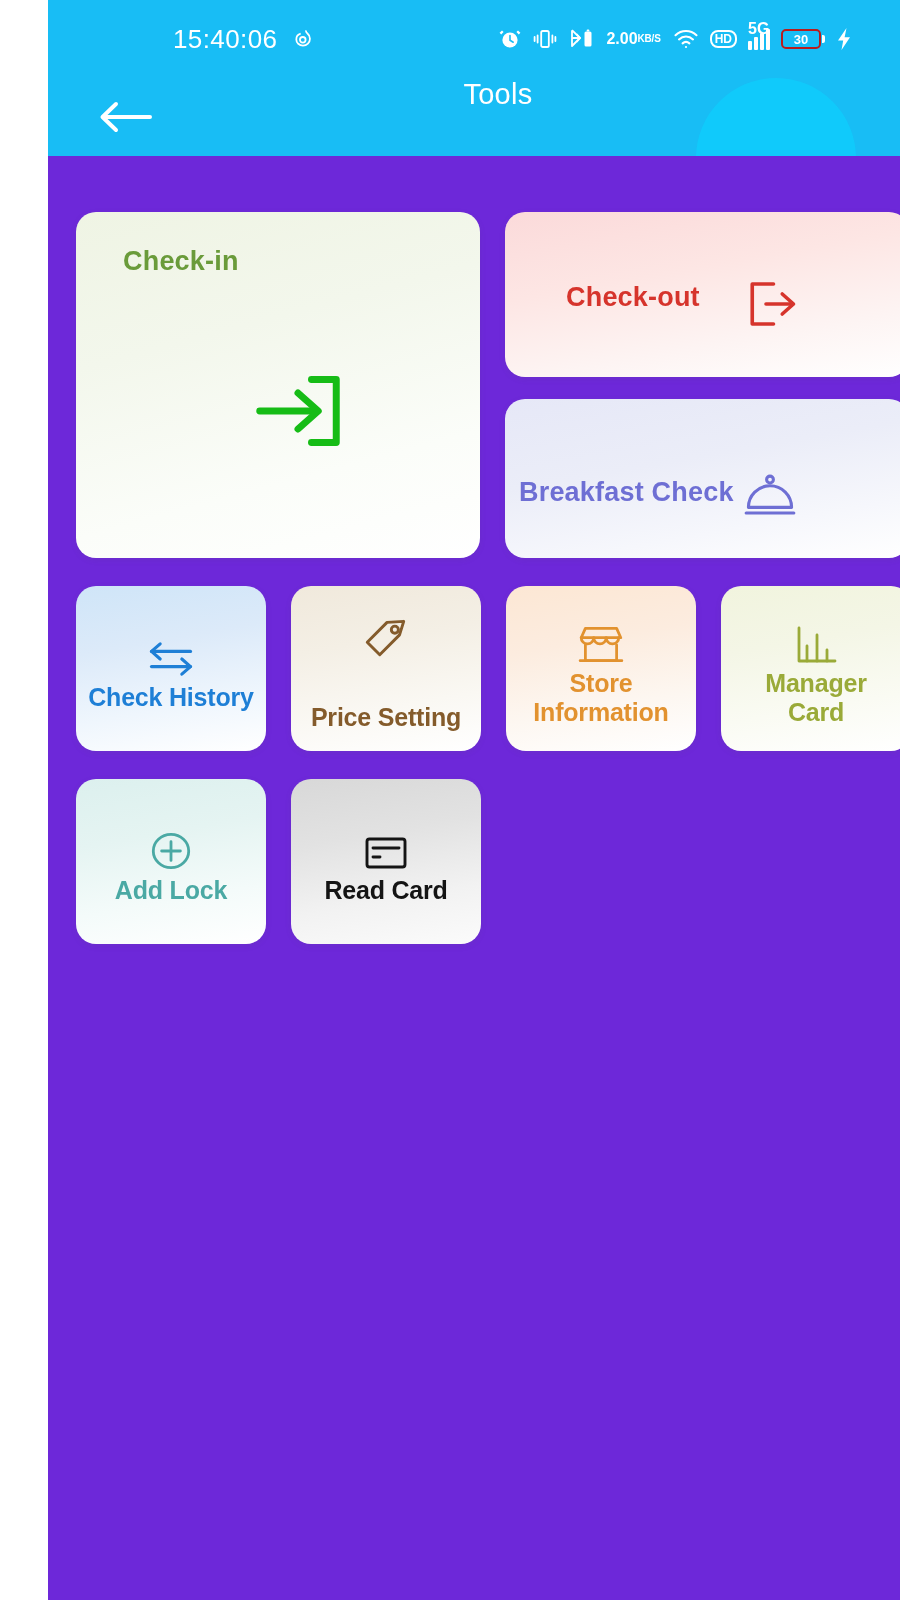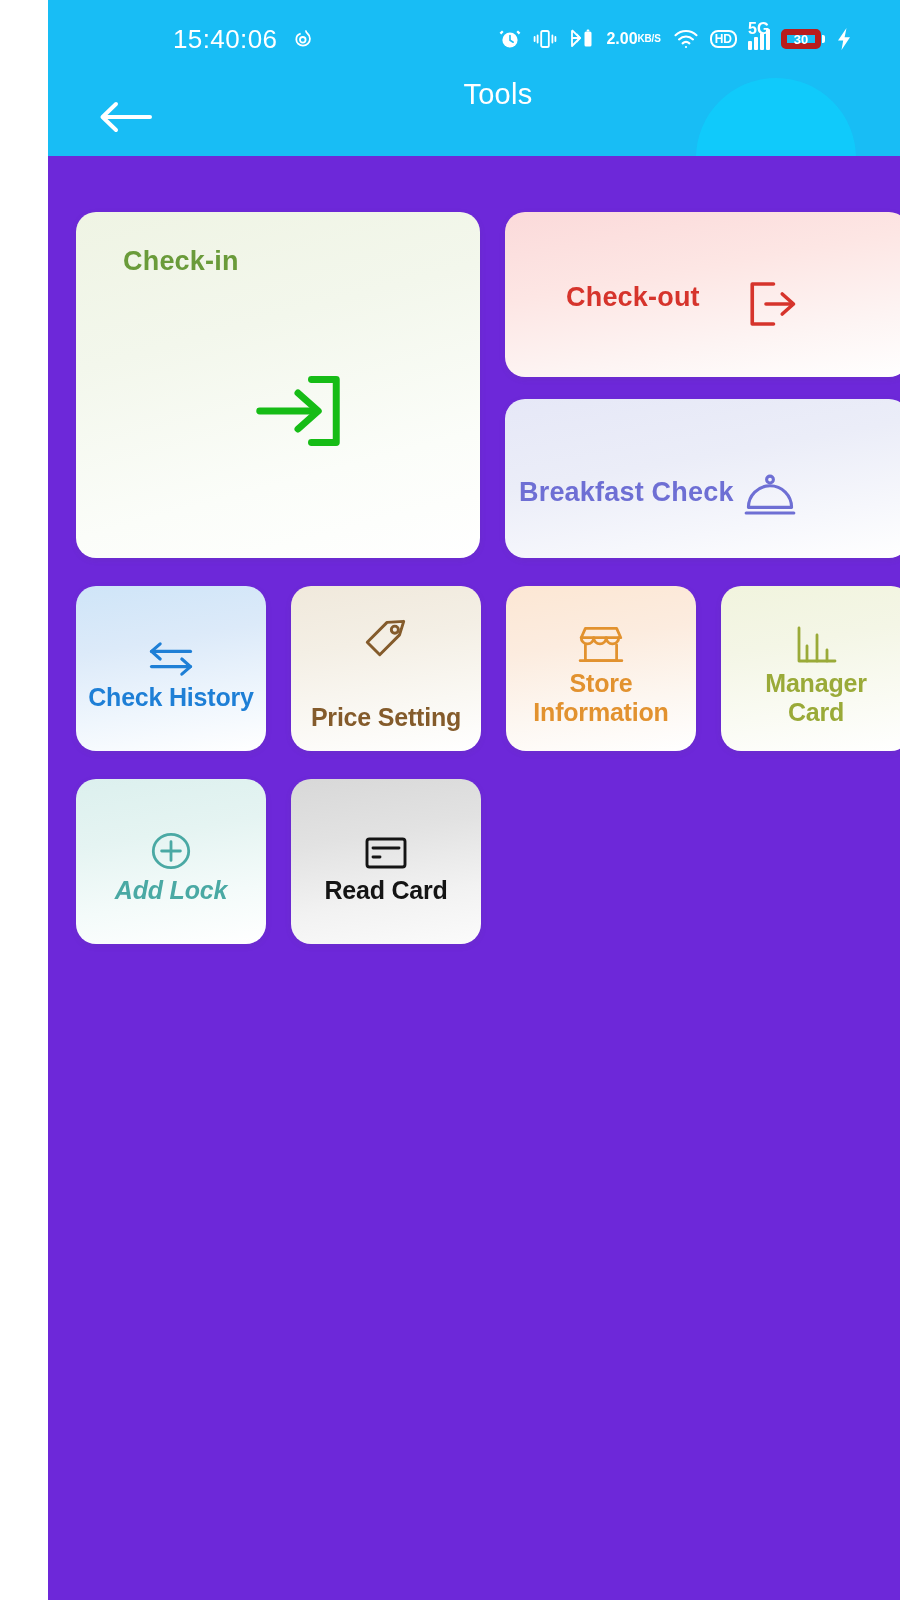--- a/index.html
+++ b/index.html
@@ -62,21 +62,21 @@
   .sig-5g{
     position:absolute; top:-9px; left:0;
     font-size:16px; font-weight:700;
   }
   .sig-bar{ width:4px; background:#fff; border-radius:1px; }
   .battery{
     display:flex; align-items:center;
   }
   .bat-body{
     width:40px; height:20px;
-    border:6px solid #b91c1c; border-radius:5px;
+    border:2px solid #b91c1c; border-radius:5px;
     display:flex; align-items:center; justify-content:center;
     font-size:13px; font-weight:700; color:#fff;
   }
   .bat-cap{
     width:3px; height:8px; background:#fff;
     border-radius:0 2px 2px 0; margin-left:1px;
   }
 
   
   .navbar{
@@ -176,21 +176,21 @@
   .t-history  .lbl{ color:#1e7fd6; }
   .t-price    { background:linear-gradient(170deg,#f0e9dc 0%,#f4efe5 35%,#faf8f3 70%,#ffffff 100%);gap:40px; }
   .t-price    .lbl{ color:#845b2b; }
   .t-store    { background:linear-gradient(170deg,#fce7d4 0%,#fcecdf 35%,#fdf7f1 70%,#ffffff 100%); }
   .t-store    .lbl{ color:#e2922f; }
   .t-manager  { background:linear-gradient(170deg,#f1f4de 0%,#f4f6e6 35%,#fafbf3 70%,#ffffff 100%); }
   .t-manager  .lbl{ color:#9aaa38; }
   .t-admins   { background:linear-gradient(170deg,#eadef6 0%,#eee5f8 35%,#f8f4fc 70%,#ffffff 100%); }
   .t-admins   .lbl{ color:#5d2e91; }
   .t-addlock  { background:linear-gradient(170deg,#dcf0ee 0%,#e5f4f2 35%,#f4fbfa 70%,#ffffff 100%); }
-  .t-addlock  .lbl{ color:#4aa9a4;font-style:italic; }
+  .t-addlock  .lbl{ color:#4aa9a4; }
   .t-readcard { background:linear-gradient(170deg,#d8d8d8 0%,#e2e2e2 35%,#f2f2f2 70%,#fbfbfb 100%); }
   .t-readcard .lbl{ color:#141414; }
 </style>
 </head>
 <body>
 
 <div class="phone">
 
   <div class="header">
     <div class="header-blob"></div>

